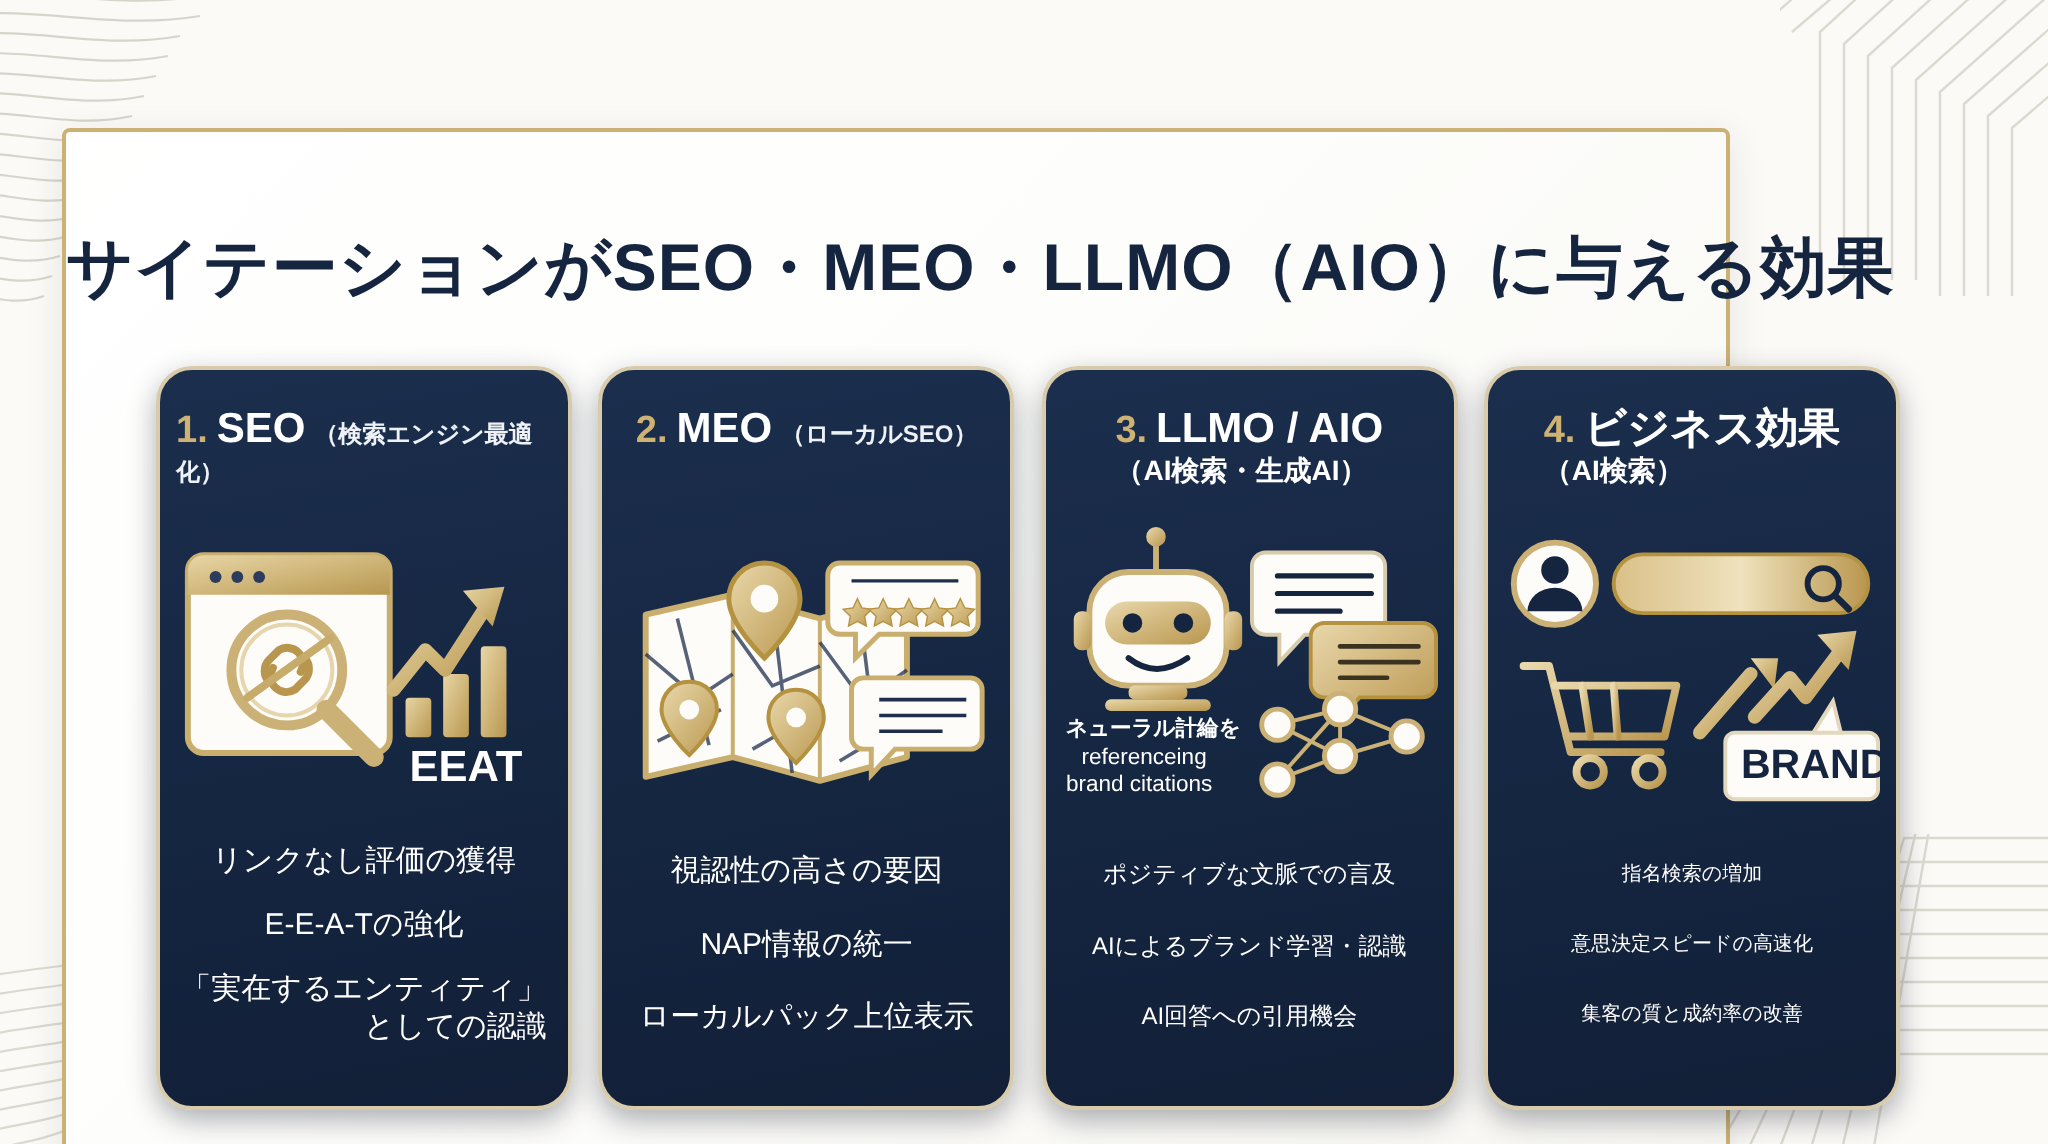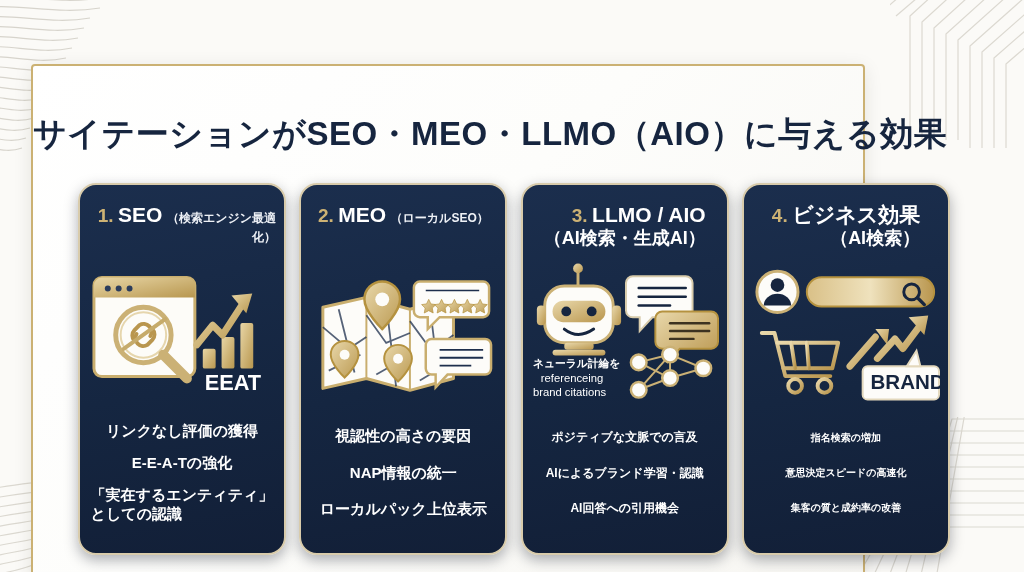--- a/index.html
+++ b/index.html
@@ -82,21 +82,21 @@
     border-radius: 18px;
     box-shadow: 0 5px 14px rgba(20,25,40,.35);
     display: flex;
     flex-direction: column;
     align-items: center;
     padding: 14px 8px 12px 8px;
     overflow: hidden;
   }
 
   .card-head {
-    text-align: right;
+    text-align: left;
     line-height: 1.12;
     margin-top: 4px;
     min-height: 46px;
   }
   .card-num {
     color: #cdb274;
     font-size: 19px;
     font-weight: 700;
   }
   .card-title {
@@ -105,21 +105,21 @@
     font-weight: 700;
   }
   .card-sub {
     color: #eef1f6;
     font-size: 12px;
     font-weight: 700;
   }
   .card-sub-block {
     display: block;
     color: #ffffff;
-    font-size: 18px;
+    font-size: 14px;
     font-weight: 700;
     margin-top: 1px;
   }
 
   
   .icon-area {
     width: 100%;
     height: 152px;
     margin-top: 8px;
     display: flex;
@@ -133,22 +133,22 @@
     width: 100%;
     display: flex;
     flex-direction: column;
     justify-content: space-evenly;
     align-items: center;
     padding-bottom: 4px;
   }
   .body-line {
     color: #ffffff;
     font-size: 15px;
-    font-weight: 700;
-    text-align: left;
+    font-weight: 400;
+    text-align: right;
     line-height: 1.25;
     padding: 0 2px;
     white-space: pre-line;
   }
   .card-3 .body-line { font-size: 12px; }
   .card-4 .body-line { font-size: 10px; }
 </style>
 </head>
 <body>
 

